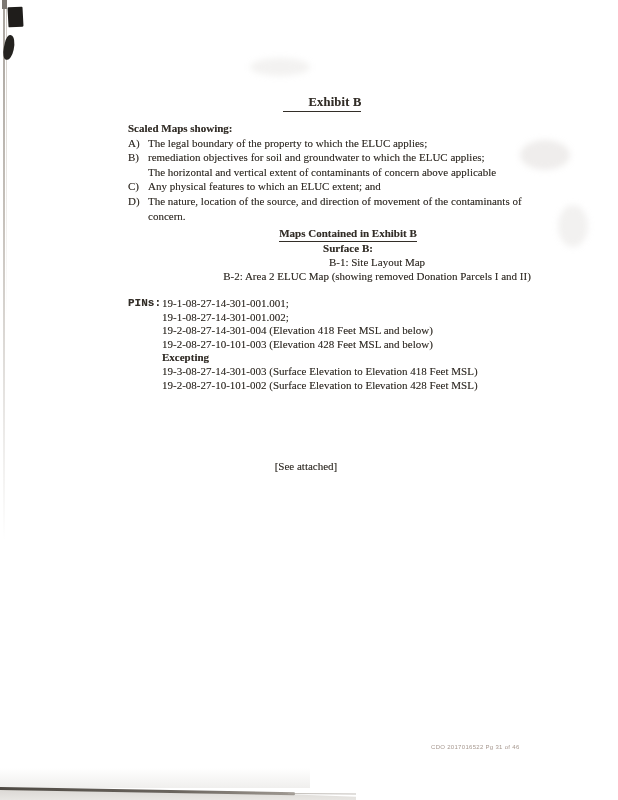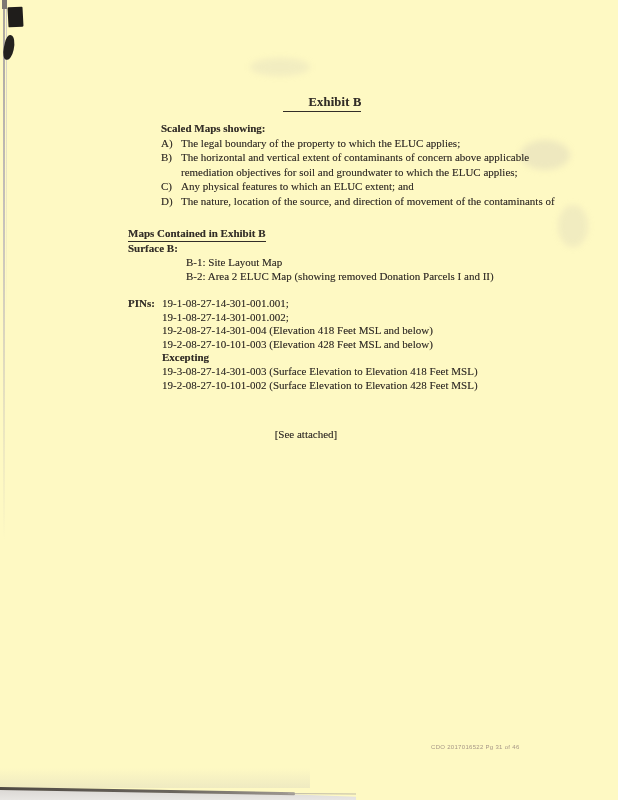--- a/index.html
+++ b/index.html
@@ -1,21 +1,21 @@
 <!DOCTYPE html>
 <html><head>
 <meta charset="utf-8">
 <style>
   html,body{margin:0;padding:0;}
   body{
     width:618px;height:800px;overflow:hidden;background:#e9e7e4;
     font-family:"Liberation Serif", serif;
   }
   .page{
-    position:relative;width:618px;height:800px;background:#fef9c3;
+    position:relative;width:618px;height:800px;background:#ffffff;
     color:#332e28;overflow:hidden;
     text-shadow:0 0 .5px rgba(51,46,40,.45);
   }
   
   .edge-line-a{position:absolute;left:3px;top:0;width:1.5px;height:540px;
     background:linear-gradient(to bottom,#a9a49e,#c6c1bb 40%,rgba(198,193,187,0));}
   .edge-line-b{position:absolute;left:6px;top:0;width:1px;height:320px;
     background:linear-gradient(to bottom,#cfcac4,rgba(207,202,196,0));}
   .corner-tick{position:absolute;left:2px;top:0;width:5px;height:9px;background:#7d7873;}
   .mark-sq{position:absolute;left:8px;top:7px;width:15px;height:20px;background:#1f1d1b;
@@ -34,32 +34,32 @@
   .bottom-line-ext{position:absolute;left:288px;top:792.5px;width:68px;height:1px;
     background:#aaa49d;opacity:.7;transform:rotate(.5deg);transform-origin:left center;}
   .bottom-gray{position:absolute;left:0;top:788px;width:356px;height:12px;
     background:linear-gradient(to bottom,#d9d6d2,#e8e6e3);
     clip-path:polygon(0 12%,83% 55%,100% 72%,100% 100%,0 100%);}
   
   .doc-title-wrap{position:absolute;top:92px;left:0;right:0;text-align:center;text-indent:26px;}
   .doc-title{display:inline-block;font-weight:bold;font-size:12.5px;
     border-bottom:1.5px solid #332e28;padding-bottom:1px;letter-spacing:.2px;}
   .sec{position:absolute;left:128px;font-size:11px;}
-  .sec-scaled{top:121px;width:440px;line-height:14.6px;margin-left:33px;}
-  .sec-maps{top:227px;width:440px;line-height:13.8px;}
+  .sec-scaled{top:121px;width:440px;line-height:14.6px;}
+  .sec-maps{top:227px;width:440px;line-height:13.8px;text-align:center;}
   .sec-pins{top:297px;width:460px;line-height:13.6px;display:flex;}
   .bold{font-weight:bold;}
   .u{border-bottom:1.3px solid #332e28;display:inline-block;padding-bottom:.5px;}
   .li{display:flex;}
   .li .marker{width:20px;flex:0 0 20px;}
   .li .txt{flex:1;}
   .maps-item{padding-left:58px;}
-  .pins-label{width:34px;flex:0 0 34px;font-weight:bold;}
+  .pins-label{width:34px;flex:0 0 34px;font-weight:bold;font-family:Liberation Mono, monospace;}
   .pins-col{flex:1;}
-  .see-attached{position:absolute;top:428px;left:0;right:6px;text-align:center;font-size:11px;}
+  .see-attached{position:absolute;top:460px;left:0;right:6px;text-align:center;font-size:11px;}
   .footer-stamp{position:absolute;left:431px;top:744px;font-size:6px;
     font-family:"Liberation Sans", sans-serif;color:#96857b;letter-spacing:.3px;
     text-shadow:none;opacity:.85;}
 </style>
 </head>
 <body>
 
 <div class="page">
 
   <div class="edge-line-a"></div>
@@ -81,32 +81,33 @@
 
   <div class="sec sec-scaled">
     <div class="bold">Scaled Maps showing:</div>
     <div class="li">
       <span class="marker">A)</span>
       <span class="txt">The legal boundary of the property to which the ELUC applies;</span>
     </div>
     <div class="li">
       <span class="marker">B)</span>
       <span class="txt">
+        <div>remediation objectives for soil and groundwater to which the ELUC applies;</div>
         <div>The horizontal and vertical extent of contaminants of concern above applicable</div>
-        <div>remediation objectives for soil and groundwater to which the ELUC applies;</div>
       </span>
     </div>
     <div class="li">
       <span class="marker">C)</span>
       <span class="txt">Any physical features to which an ELUC extent; and</span>
     </div>
     <div class="li">
       <span class="marker">D)</span>
       <span class="txt">
         <div>The nature, location of the source, and direction of movement of the contaminants of</div>
+        <div>concern.</div>
       </span>
     </div>
   </div>
 
   <div class="sec sec-maps">
     <div>
       <span class="bold u">Maps Contained in Exhibit B</span>
     </div>
     <div class="bold">Surface B:</div>
     <div class="maps-item">B-1: Site Layout Map</div>

